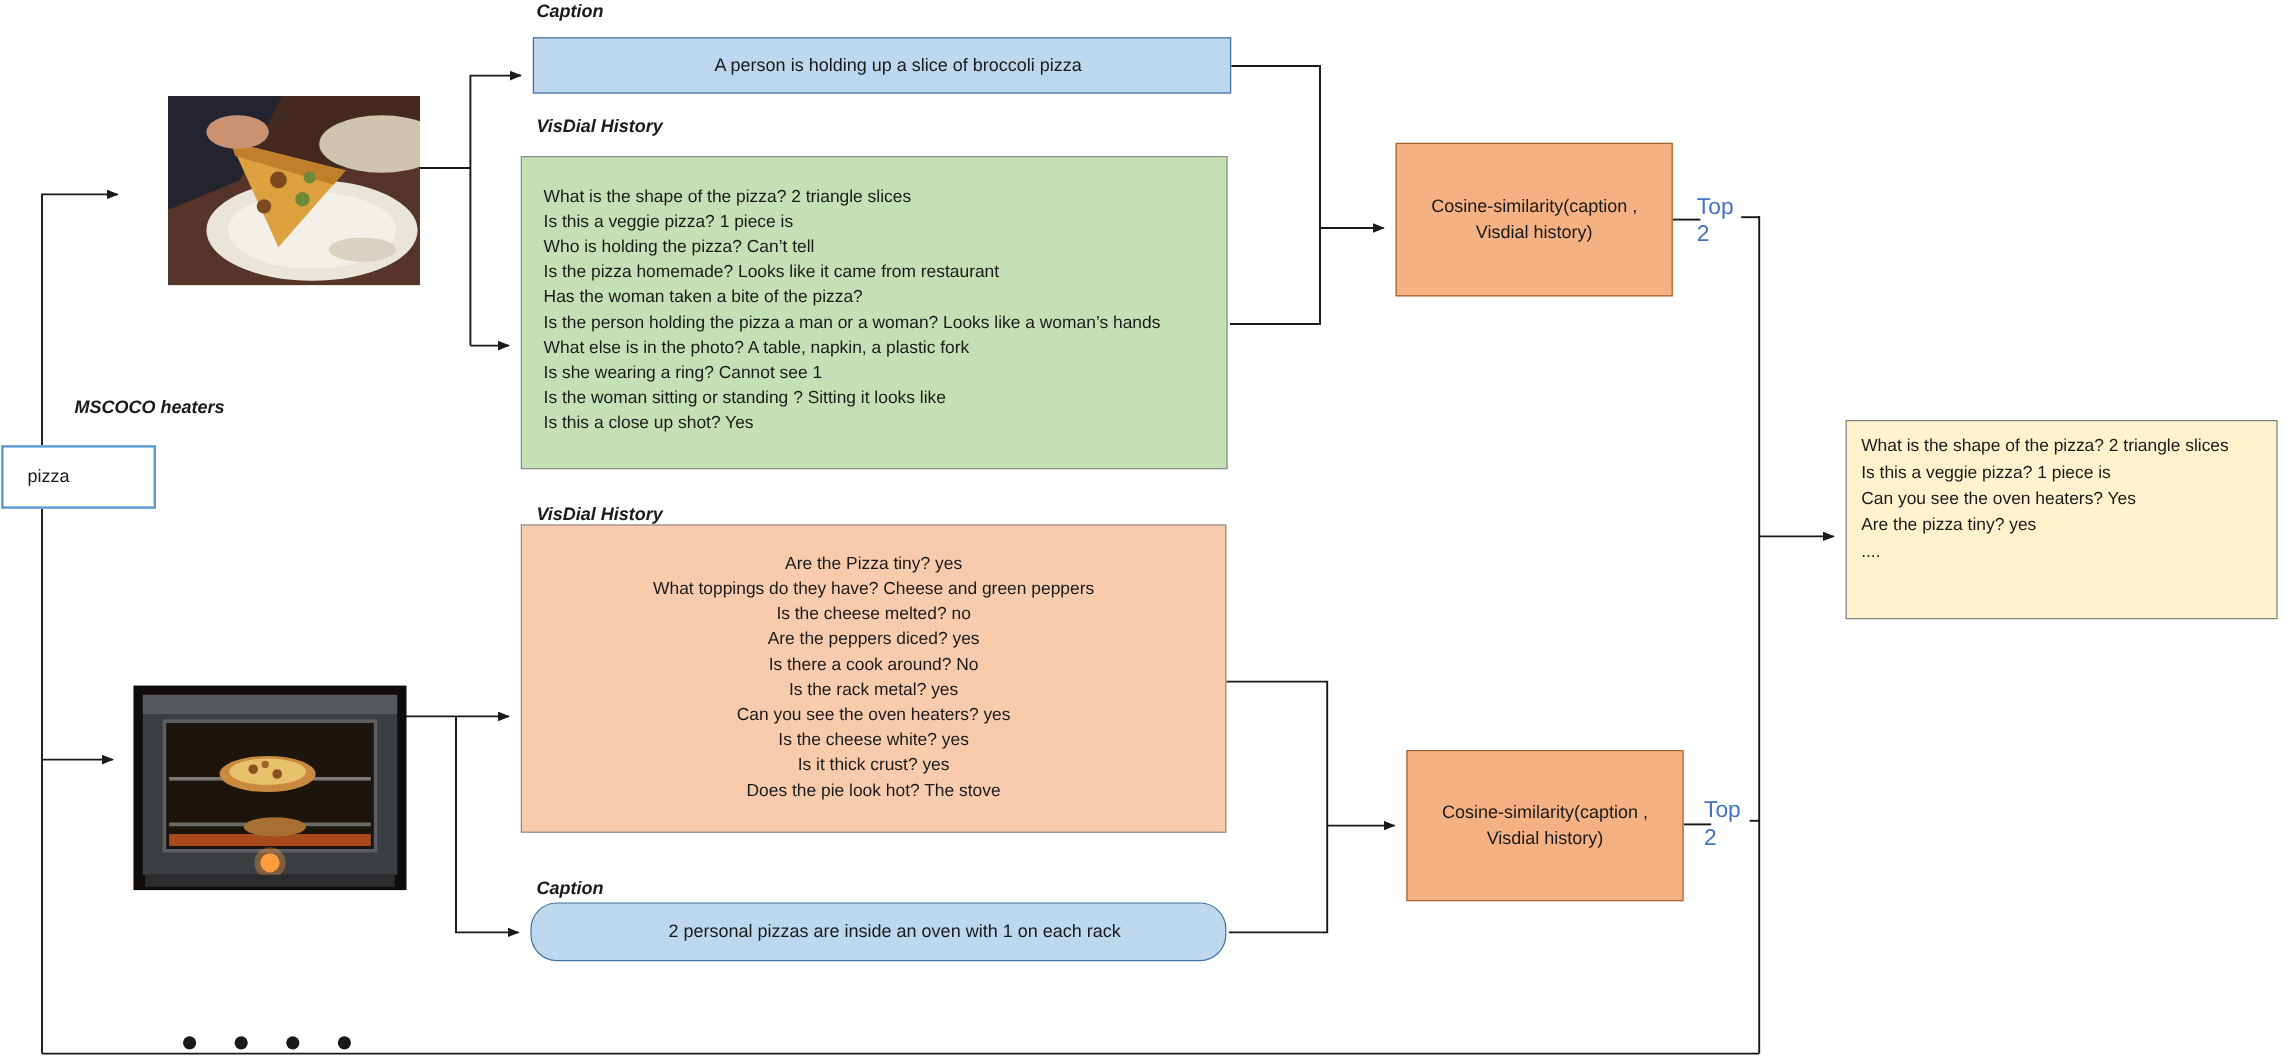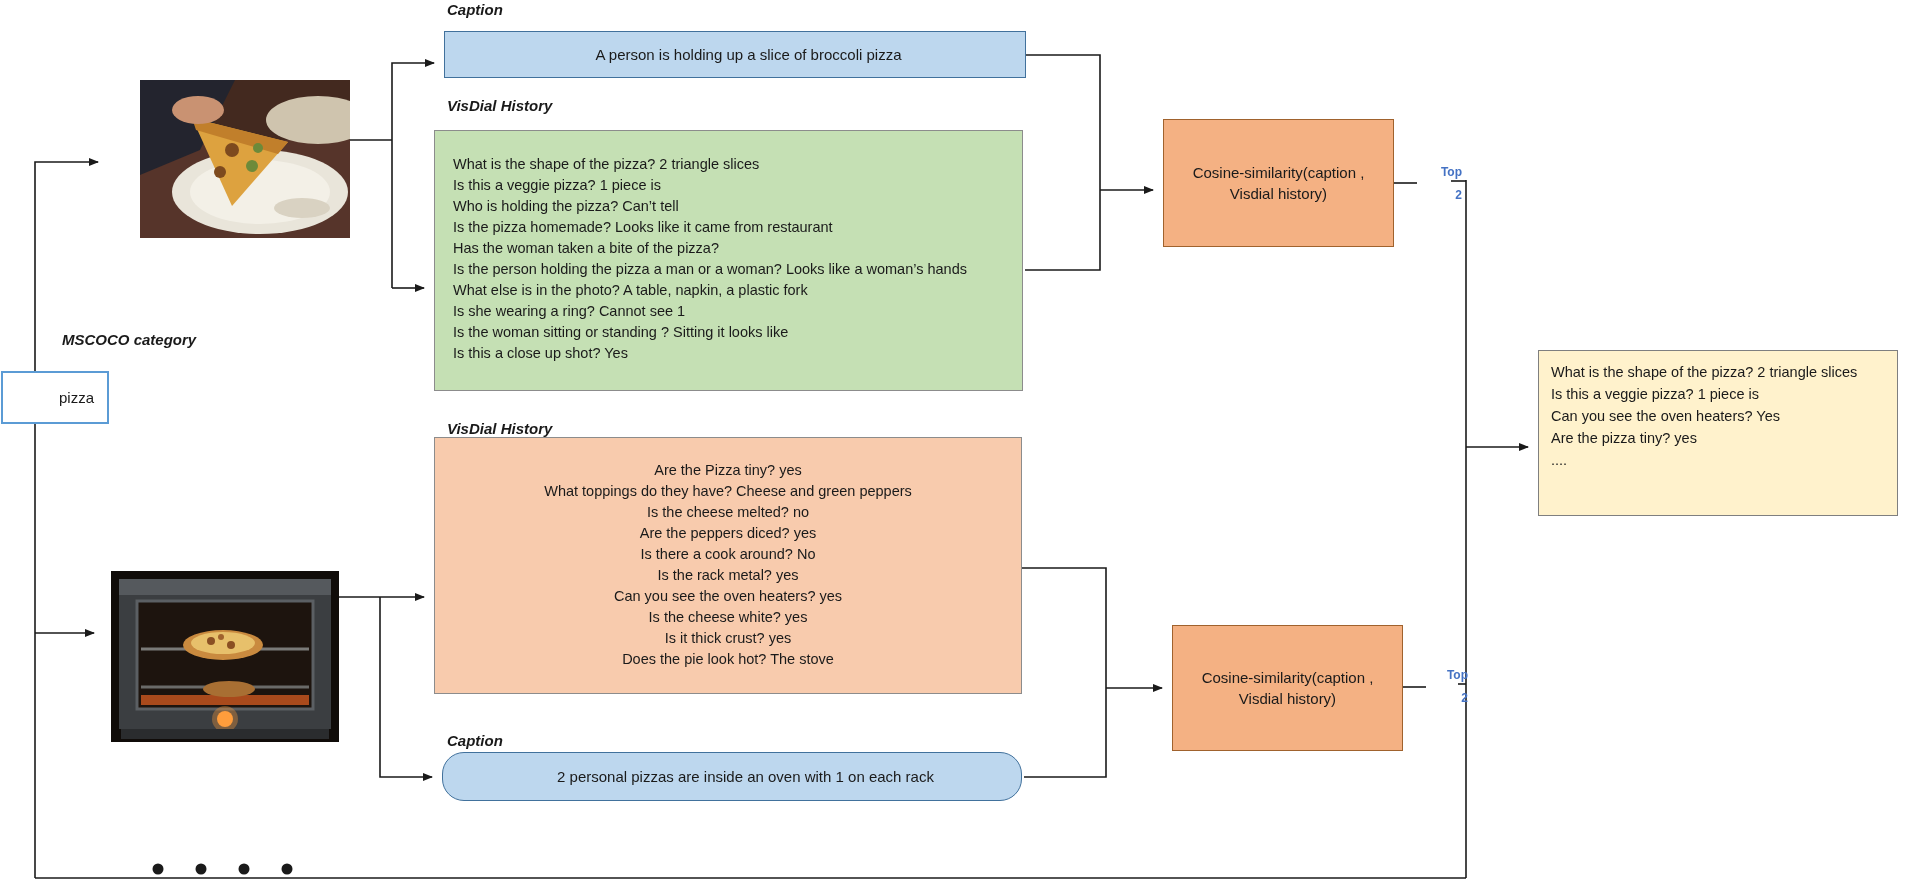--- a/index.html
+++ b/index.html
@@ -18,24 +18,24 @@
   .label{position:absolute;font-size:15px;font-weight:bold;color:var(--text-color);white-space:nowrap;font-style:italic;}
   .box{position:absolute;border:1px solid var(--history-border);}
   .caption-box{background:var(--caption-fill);border:1px solid var(--caption-border);
     display:flex;align-items:center;justify-content:center;font-size:15px;text-align:center;}
   .history-box{font-size:14.5px;line-height:21px;white-space:pre-line;}
   .history1{background:var(--history1-fill);text-align:left;padding:23px 14px 0 18px;}
   .history2{background:var(--history2-fill);text-align:center;padding:22px 10px 0 10px;}
   .similarity-box{background:var(--similarity-fill);border:1px solid var(--similarity-border);
     display:flex;align-items:center;justify-content:center;text-align:center;
     font-size:15px;line-height:21px;padding:0 14px;}
-  .top-label{position:absolute;color:var(--top-color);font-size:12px;font-weight:bold;
-    text-align:right;line-height:23px;width:48px;}
-  .category-box{position:absolute;left:1px;top:371px;width:108px;height:53px;background:#fff;
-    border:2px solid var(--category-border);display:flex;align-items:center;font-size:15px;padding-left:56px;}
+  .top-label{position:absolute;color:var(--top-color);font-size:19px;font-weight:normal;
+    text-align:left;line-height:23px;width:48px;}
+  .category-box{position:absolute;left:1px;top:371px;width:129px;height:53px;background:#fff;
+    border:2px solid var(--category-border);display:flex;align-items:center;font-size:15px;padding-left:20px;}
   .bank-box{position:absolute;background:var(--bank-fill);border:1px solid var(--bank-border);
     font-size:14.5px;line-height:22px;white-space:pre-line;padding:10px 10px 0 12px;text-align:left;}
   .photo{position:absolute;overflow:hidden;}
   .photo svg{display:block;}
 </style>
 </head>
 <body>
 
 <div class="canvas">
 
@@ -78,21 +78,21 @@
       <path d="M 1458 684 H 1466"></path>
     </g>
     <g fill="#1a1a1a">
       <circle cx="158" cy="869" r="5.5"></circle>
       <circle cx="201" cy="869" r="5.5"></circle>
       <circle cx="244" cy="869" r="5.5"></circle>
       <circle cx="287" cy="869" r="5.5"></circle>
     </g>
   </svg>
 
-  <div class="label" style="left:62px;top:331px;">MSCOCO category</div>
+  <div class="label" style="left:62px;top:331px;">MSCOCO heaters</div>
 
   <div class="category-box">
     <span>pizza</span>
   </div>
 
   <div class="photo" style="left:140px;top:80px;width:210px;height:158px;">
     <svg width="210" height="158" viewBox="0 0 210 158">
       <rect width="210" height="158" fill="#56342a"></rect>
       <rect width="210" height="60" fill="#43291f"></rect>
       <polygon points="0,0 95,0 60,70 0,95" fill="#23242e"></polygon>

